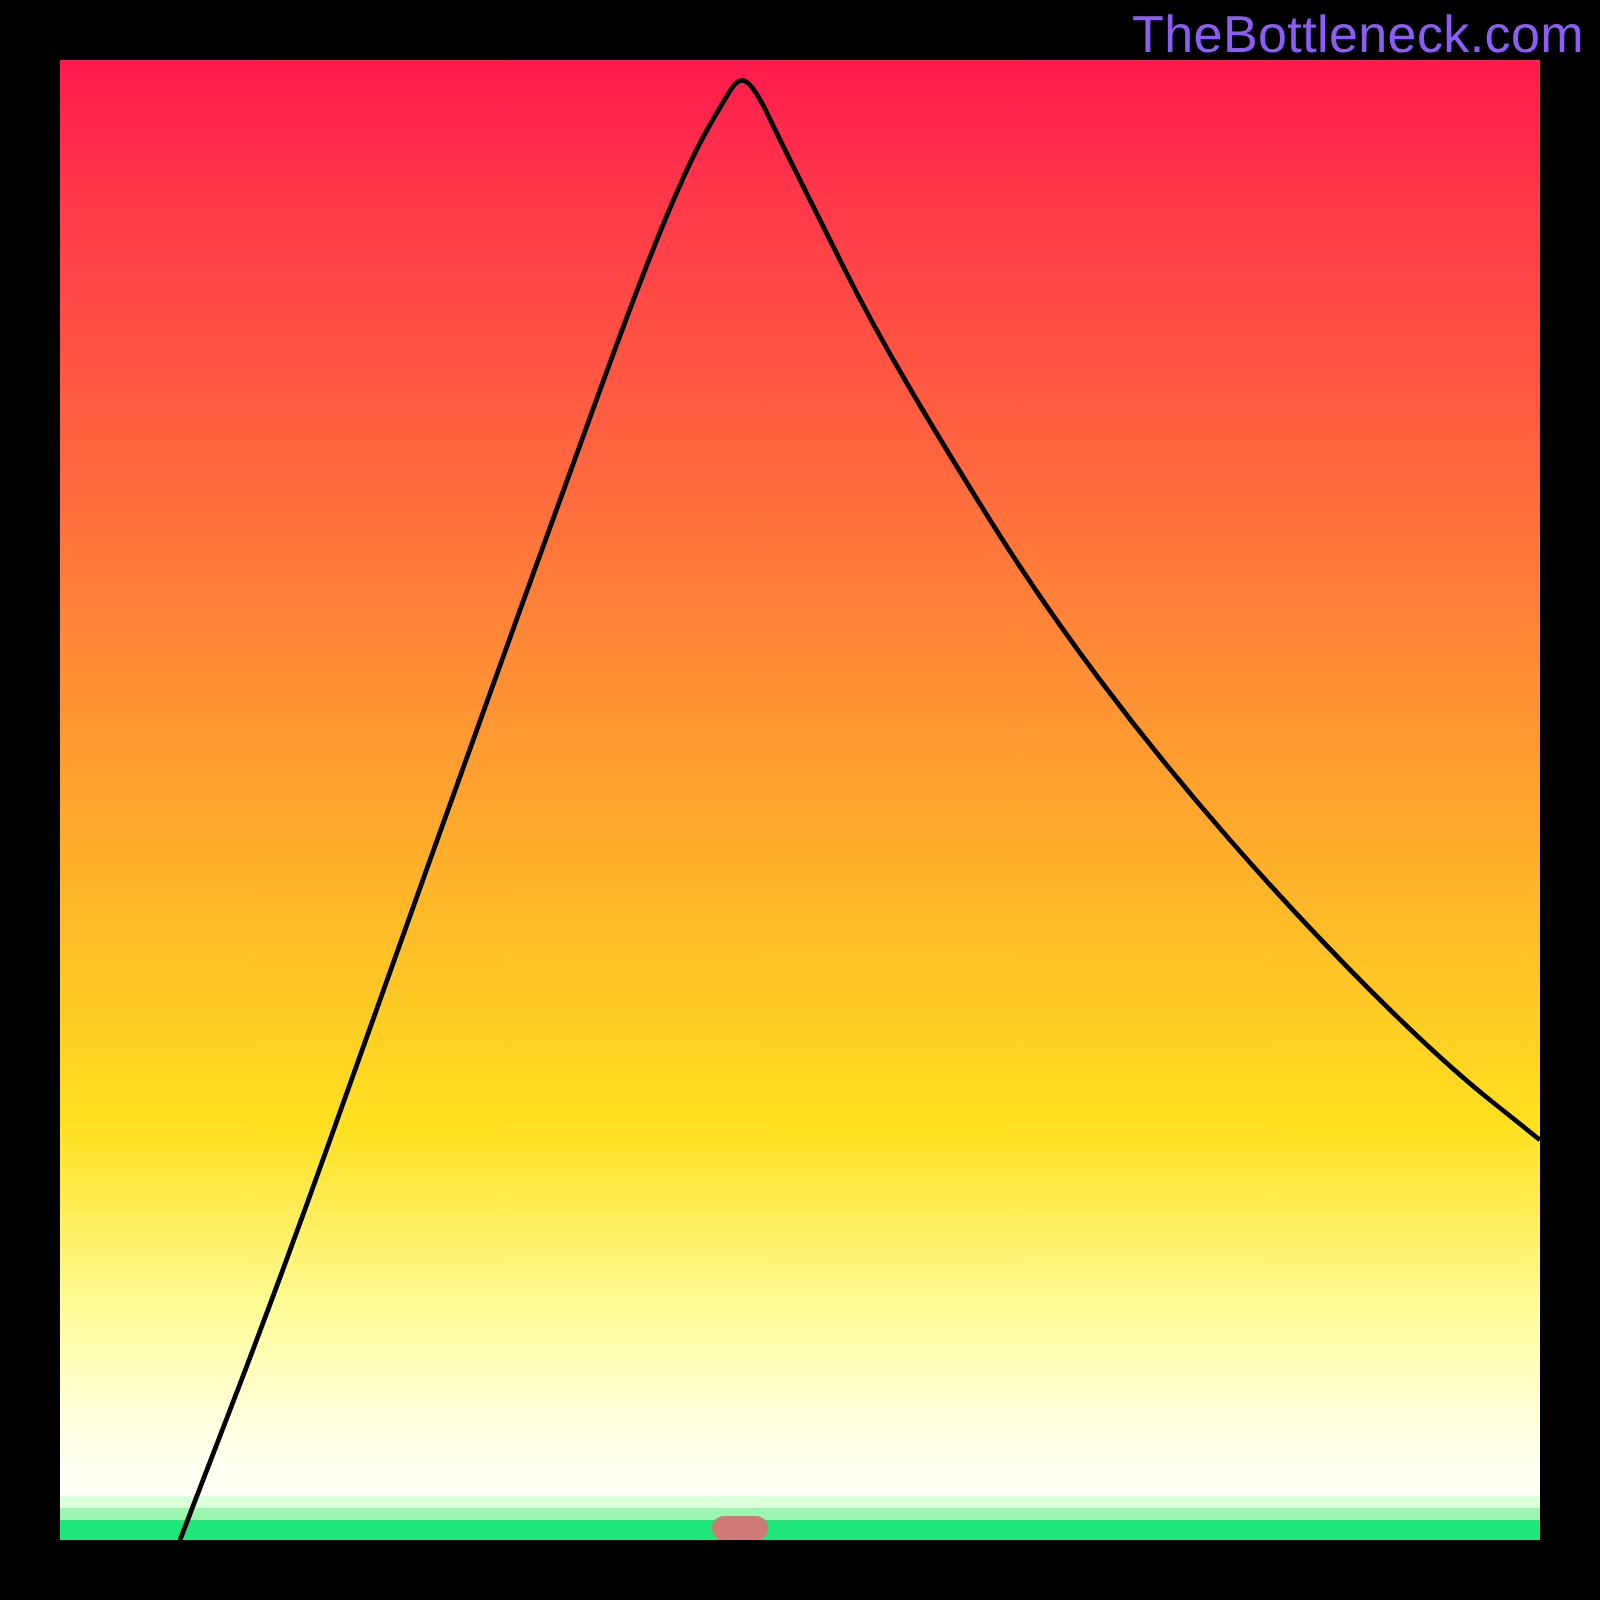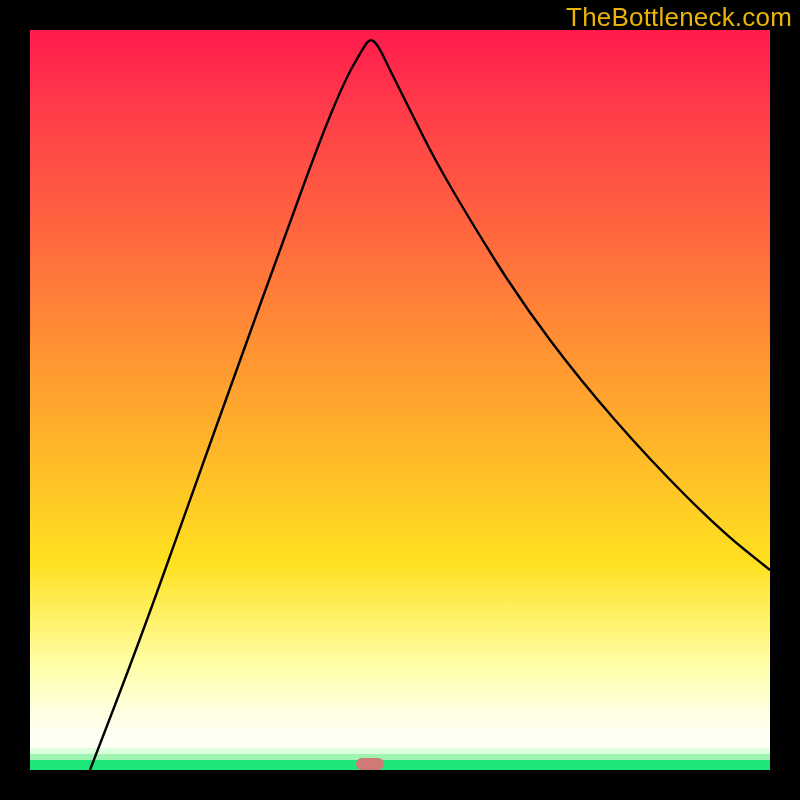--- a/index.html
+++ b/index.html
@@ -66,21 +66,21 @@
     stroke: #000000;
     stroke-width: 2.4;
   }
 
   .watermark {
     position: absolute;
     top: 2px;
     right: 8px;
     font-size: 26px;
     font-weight: 500;
-    color: #eab308;
+    color: #8b5cf6;
     letter-spacing: 0.2px;
   }
 </style>
 </head>
 <body>
 
 <div class="watermark">TheBottleneck.com</div>
 
 <div class="frame">
   <div class="plotbg"></div>

